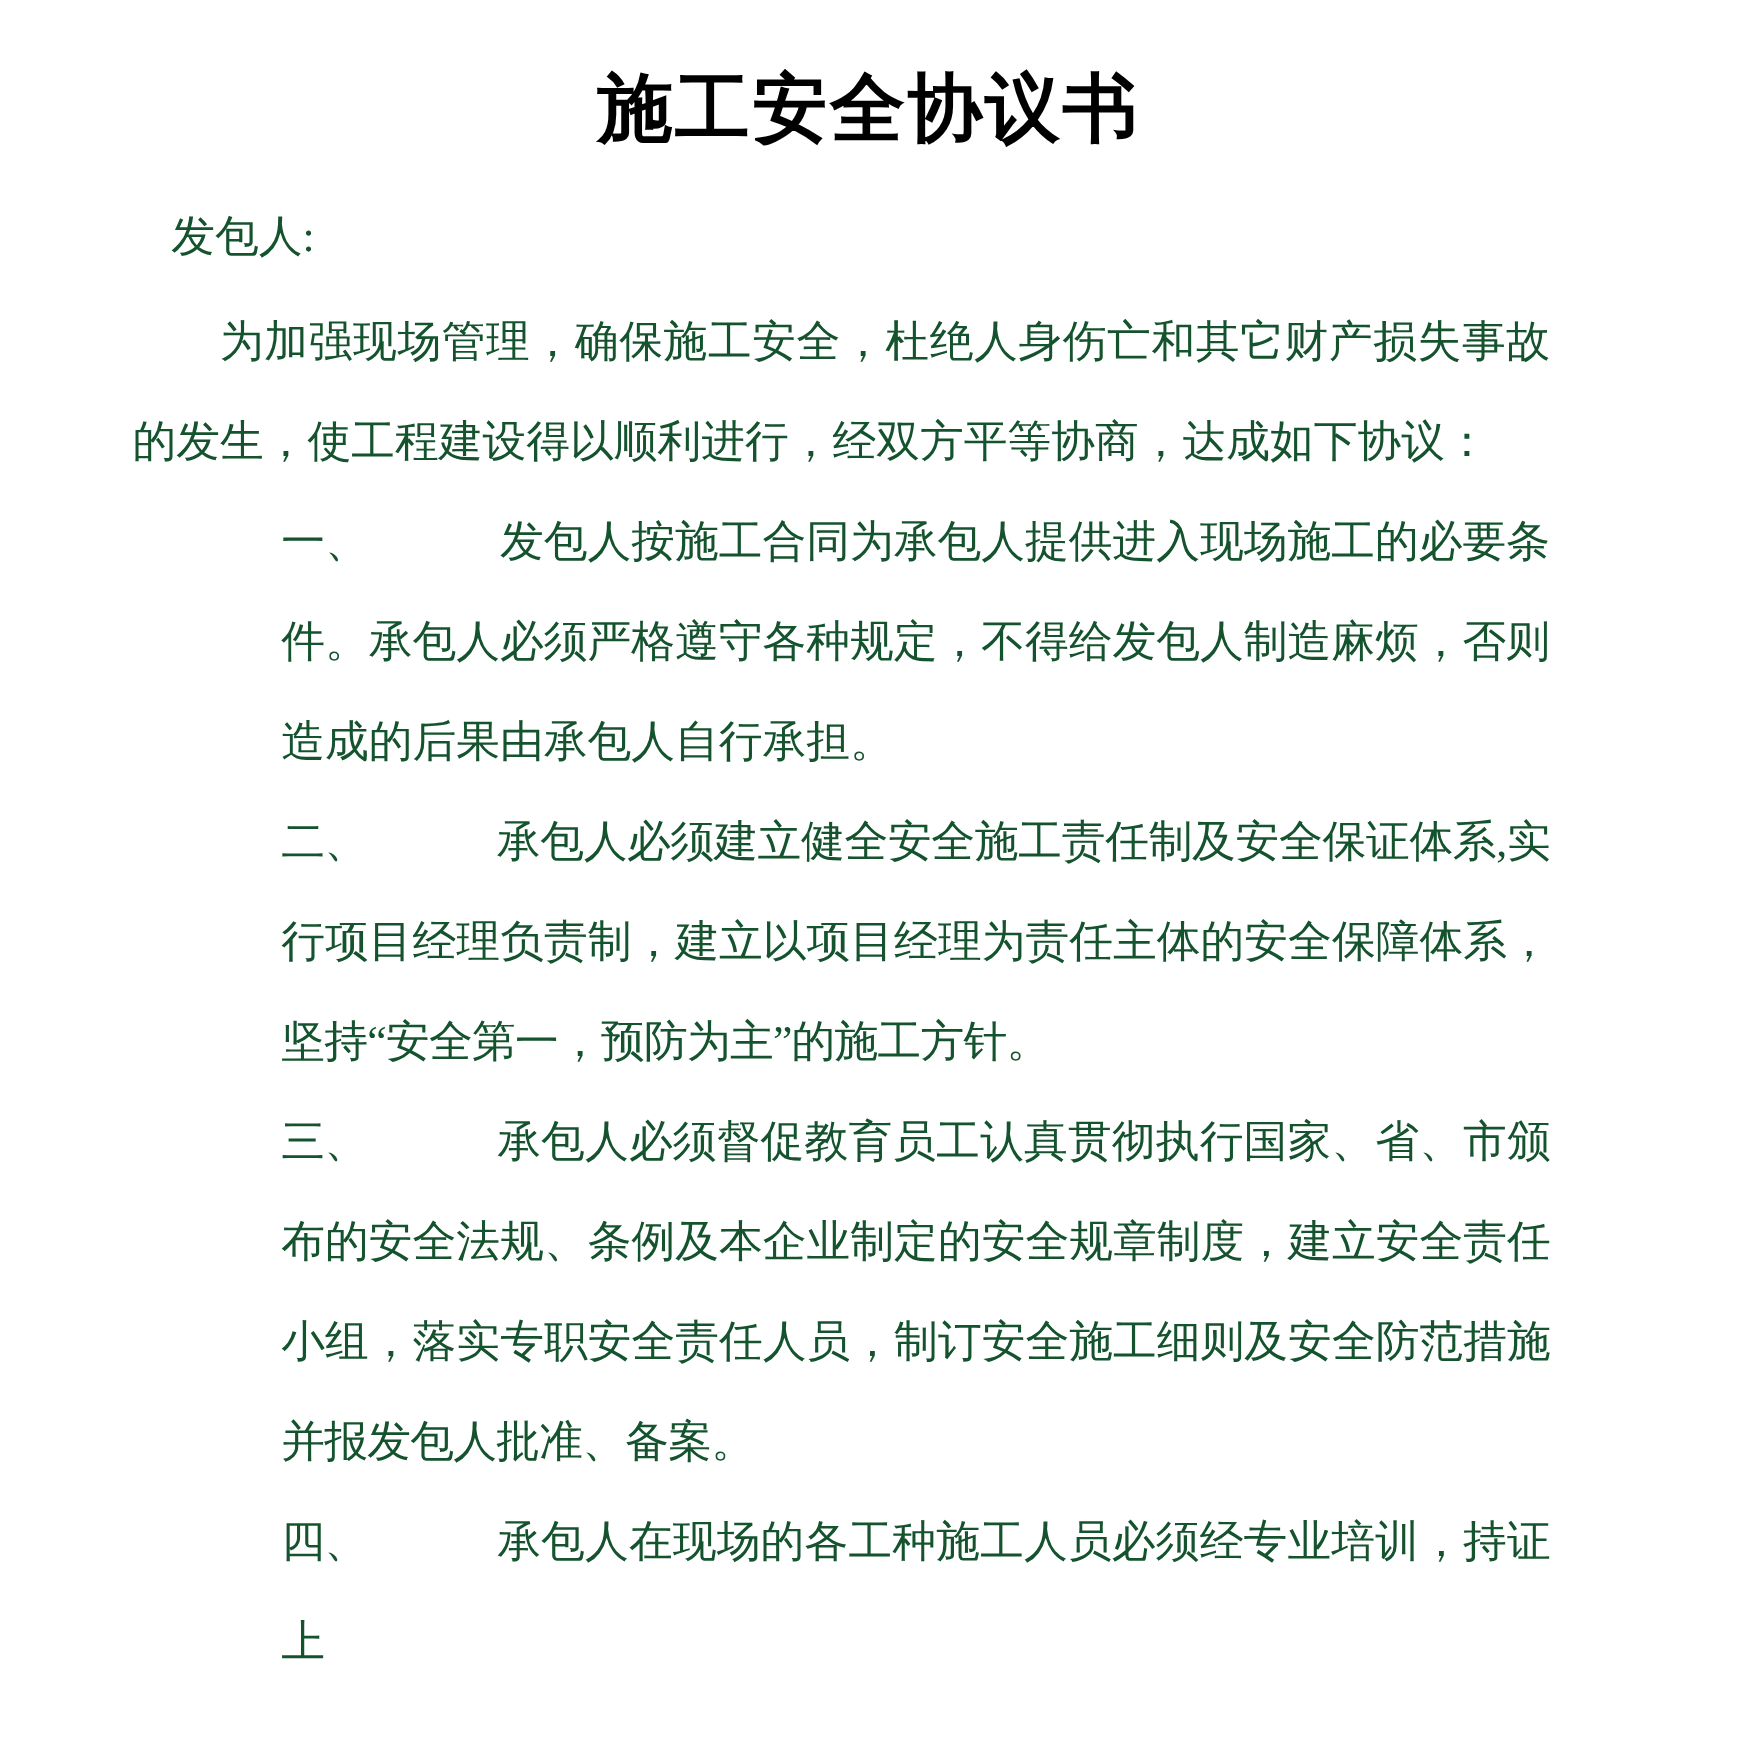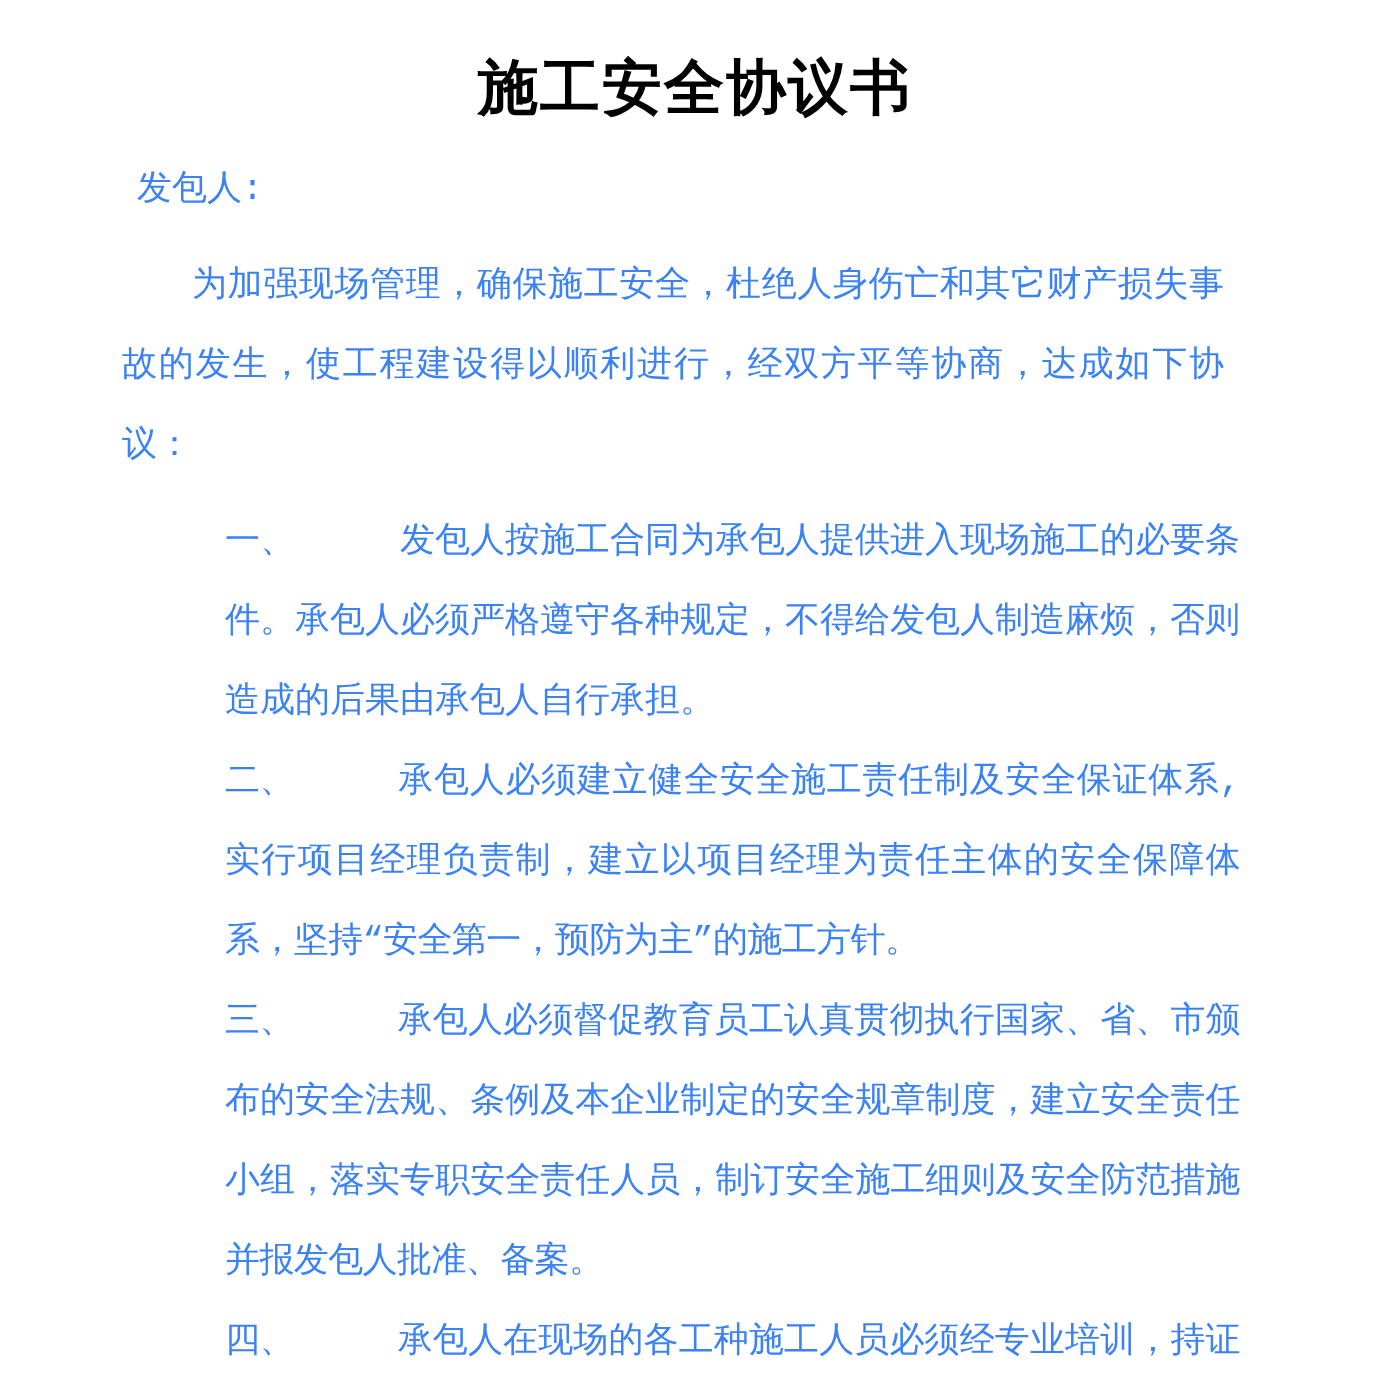--- a/index.html
+++ b/index.html
@@ -41,36 +41,36 @@
     position: absolute;
     top: 150px;
     left: 0;
     width: 1390px;
   }
 
   .para {
     font-size: 35px;
     line-height: 80px;
     letter-spacing: 0px;
-    color: #3b82f6;
-    font-family: Liberation Mono, monospace;
+    color: #14532d;
+    font-family: Liberation Serif, serif;
   }
 
   
   .party-line {
     margin: 0 0 4px 0;
     padding-left: 137px;
     height: 80px;
     line-height: 80px;
     white-space: nowrap;
   }
 
   
   .intro {
-    margin: 16px;
+    margin: 0;
     padding: 0 150px 0 106px;
     text-indent: 70px;
     text-align: justify;
     text-justify: inter-character;
   }
 
   
   .clause {
     margin: 0;
     padding: 0 150px 0 225px;

